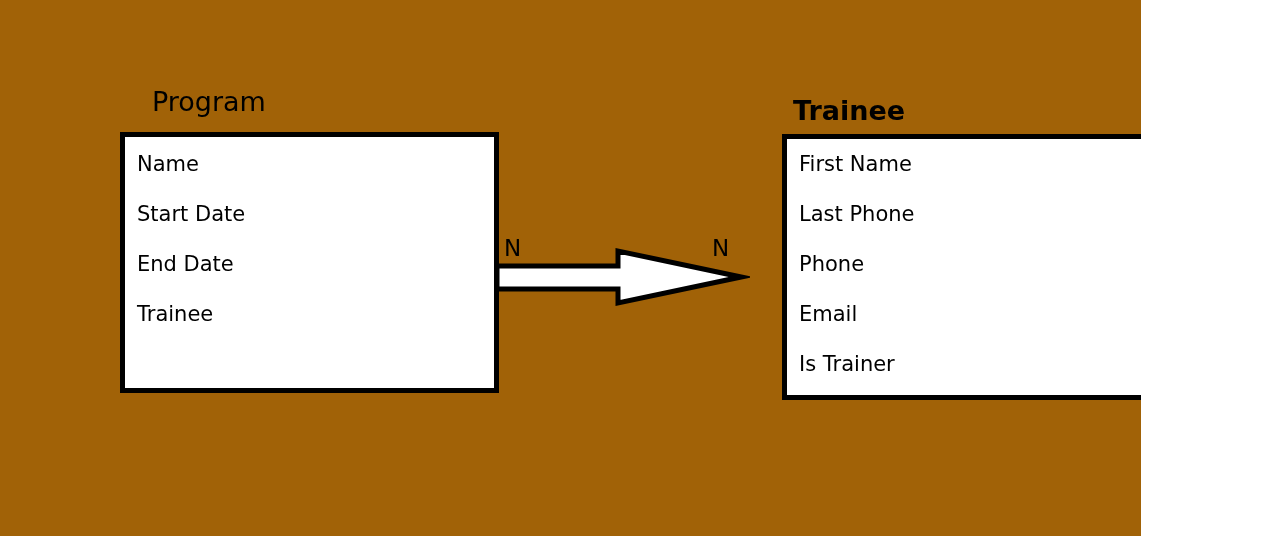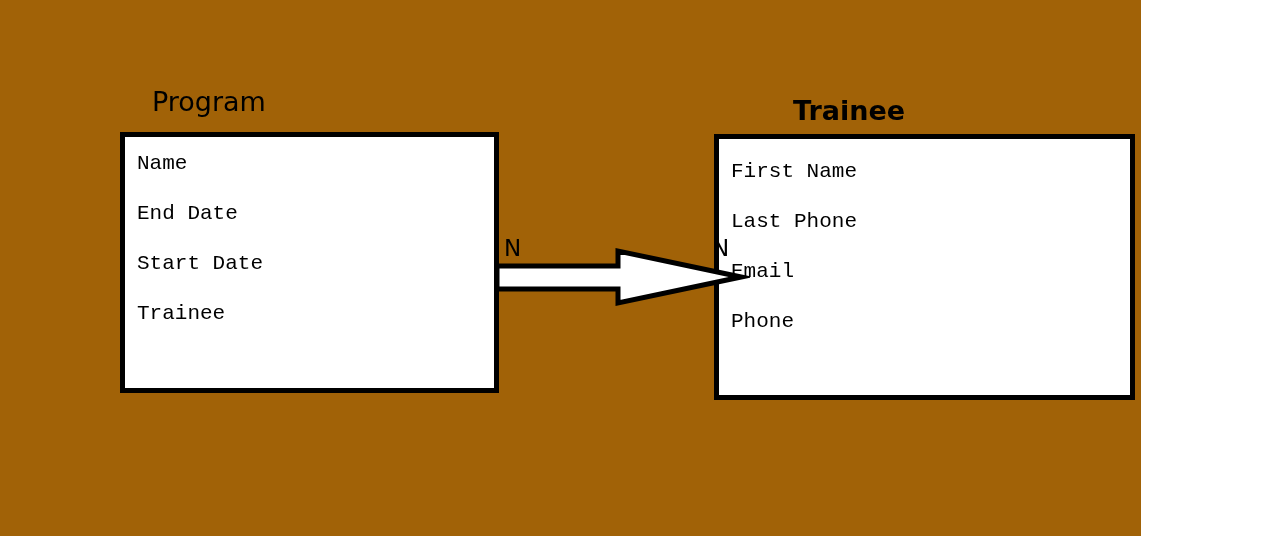--- a/index.html
+++ b/index.html
@@ -23,24 +23,23 @@
     white-space: nowrap;
   }
   .program-title { left: 152px; top: 88px; }
   .trainee-title { left: 793px; top: 97px; font-weight: bold; }
 
   .entity-box {
     position: absolute;
     border: 5px solid #000000;
     background: #ffffff;
     box-sizing: border-box;
-    font-family: Liberation Mono, monospace;
   }
   .program-box { left: 120px; top: 132px; width: 379px; height: 261px; padding-top: 2px; }
-  .trainee-box { left: 714px; top: 134px; width: 421px; height: 266px; padding-top: 8px; }
+  .trainee-box { left: 782px; top: 134px; width: 421px; height: 266px; padding-top: 0px; }
 
   .attr {
     height: 50px;
     line-height: 50px;
     padding-left: 12px;
     font-size: 21px;
     color: #000000;
     white-space: nowrap;
   }
 
@@ -61,32 +60,33 @@
 </style>
 </head>
 <body>
 
 <div class="canvas">
 
   <div class="entity-title program-title">Program</div>
 
   <div class="entity-box program-box">
     <div class="attr">Name</div>
+    <div class="attr">Start Date</div>
     <div class="attr">End Date</div>
-    <div class="attr">Start Date</div>
     <div class="attr">Trainee</div>
   </div>
 
   <div class="entity-title trainee-title">Trainee</div>
 
   <div class="entity-box trainee-box">
     <div class="attr">First Name</div>
     <div class="attr">Last Phone</div>
+    <div class="attr">Phone</div>
     <div class="attr">Email</div>
-    <div class="attr">Phone</div>
+    <div class="attr">Is Trainer</div>
   </div>
 
   <svg class="relationship-arrow" width="260" height="70" viewBox="490 240 260 70" xmlns="http://www.w3.org/2000/svg">
     <polygon points="497,266 618,266 618,251 741,277 618,303 618,289 497,289" fill="#ffffff" stroke="#000000" stroke-width="5" stroke-miterlimit="12"></polygon>
   </svg>
 
   <div class="cardinality n-left">N</div>
 
   <div class="cardinality n-right">N</div>
 

